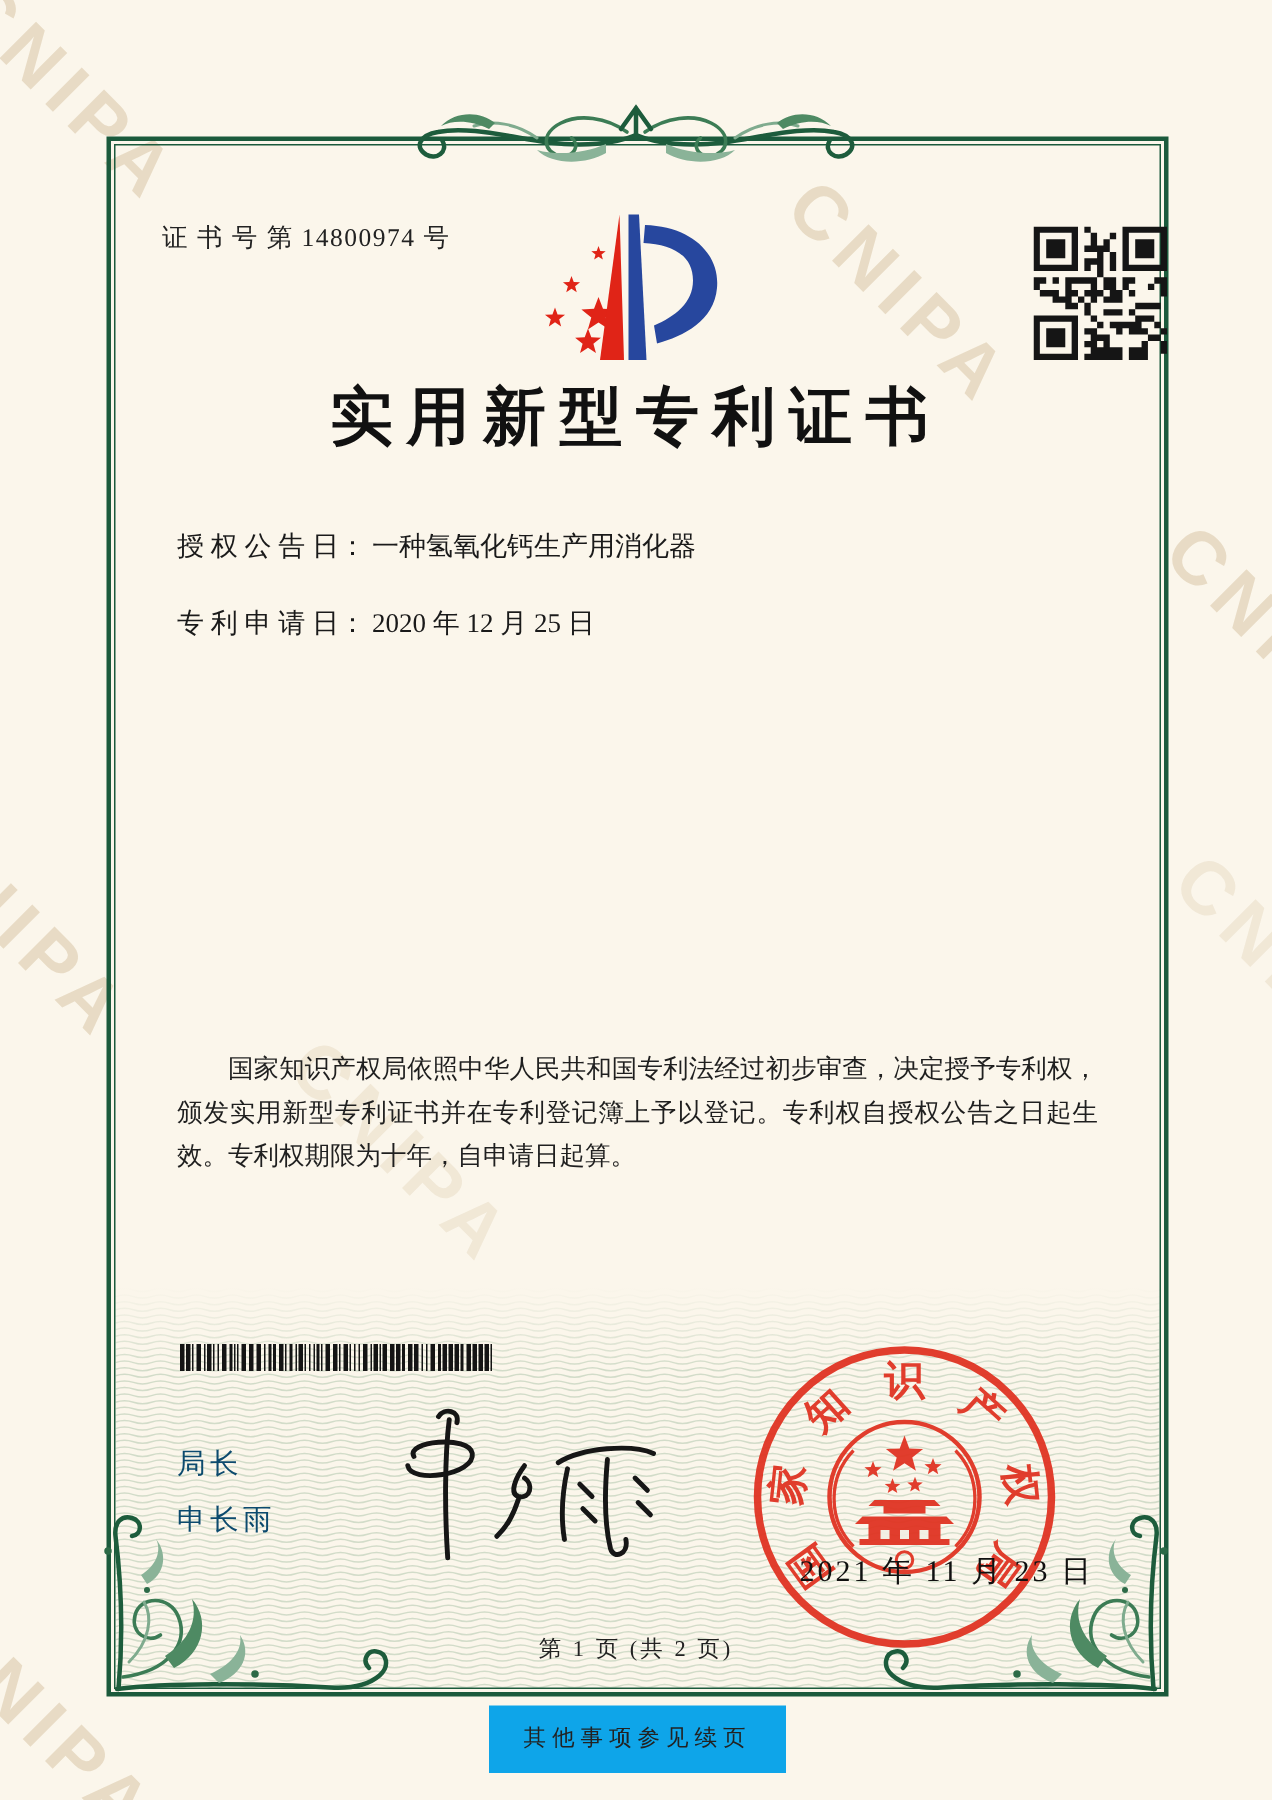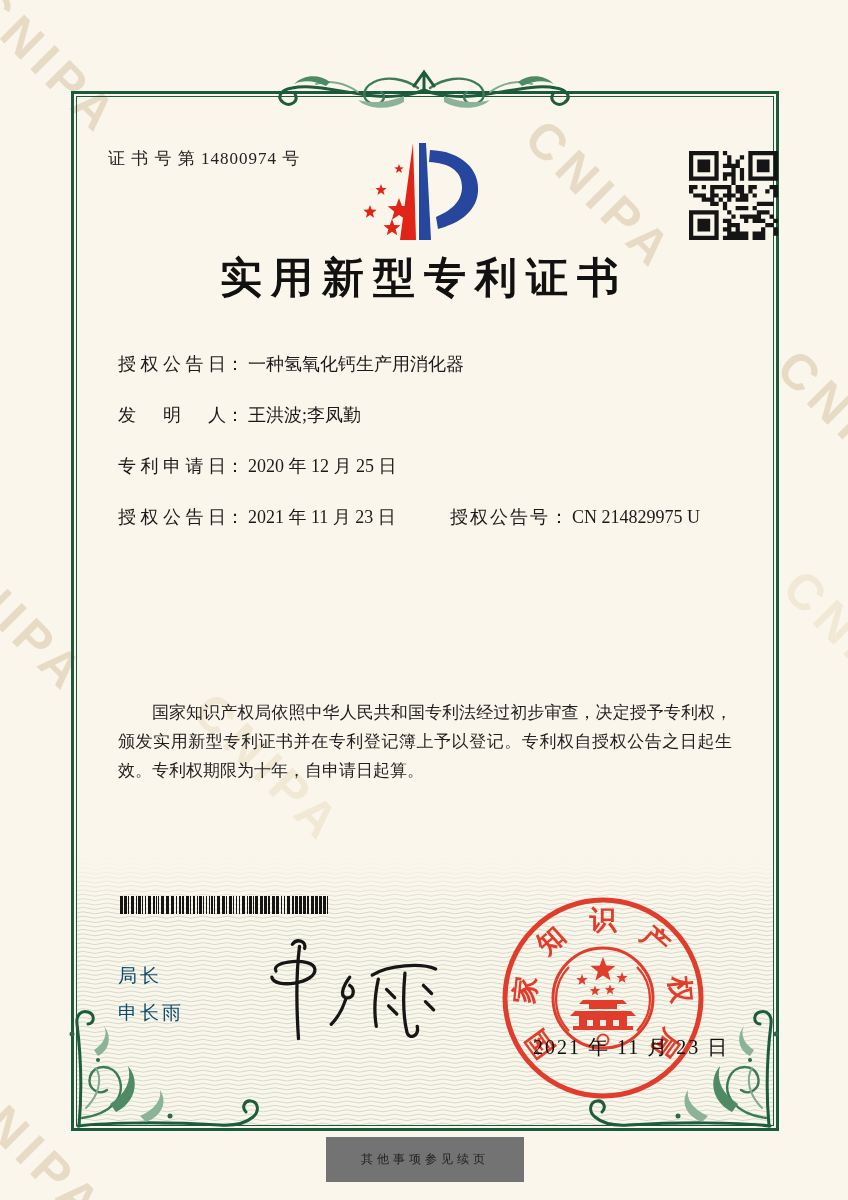--- a/index.html
+++ b/index.html
@@ -38,22 +38,22 @@
   .field-colon{display:inline-block;}
   .field-value{display:inline-block;white-space:pre;margin-left:4px;}
   .pair2{position:absolute;left:332px;top:0;white-space:nowrap;}
   .pair2 .field-label{width:auto;letter-spacing:2px;}
 
   .body-text{left:118px;top:698px;width:614px;font-size:17px;line-height:29px;color:#1f1f1f;text-align:justify;}
   .body-text p{margin:0;text-indent:2em;}
 
   .officer{left:118px;font-family:"Liberation Sans","DejaVu Sans",sans-serif;font-size:19px;letter-spacing:3px;color:#0c4a6e;}
   .page-num{left:0;top:1090px;width:848px;text-align:center;font-size:15px;letter-spacing:2px;color:#222;}
-  .note-box{left:326px;top:1137px;width:198px;height:45px;background:#737373;
-            text-align:center;line-height:45px;font-size:12px;letter-spacing:4px;color:#222;}
+  .note-box{left:326px;top:1137px;width:198px;height:45px;background:#0ea5e9;
+            text-align:center;line-height:45px;font-size:15px;letter-spacing:4px;color:#222;}
   .seal-date{left:533px;top:1034px;width:230px;font-size:20px;letter-spacing:2px;color:#101010;z-index:5;}
 
   
   .fl{fill:none;stroke-linecap:round;}
   .d{stroke:#1d5c3c;stroke-width:3;}
   .m{stroke:#3c7c55;stroke-width:2.4;}
   .l{stroke:#7fab8e;stroke-width:2;}
   .lfm{fill:#4e8a63;stroke:none;}
   .lfl{fill:#8ab398;stroke:none;}
   .dot{fill:#2c6a47;}
@@ -136,30 +136,21 @@
         <path d="M0.0 0.0h4.2v4.2h-4.2ZM4.2 0.0h4.2v4.2h-4.2ZM8.4 0.0h4.2v4.2h-4.2ZM12.6 0.0h4.2v4.2h-4.2ZM16.8 0.0h4.2v4.2h-4.2ZM21.0 0.0h4.2v4.2h-4.2ZM25.2 0.0h4.2v4.2h-4.2ZM33.6 0.0h4.2v4.2h-4.2ZM58.8 0.0h4.2v4.2h-4.2ZM63.0 0.0h4.2v4.2h-4.2ZM67.2 0.0h4.2v4.2h-4.2ZM71.4 0.0h4.2v4.2h-4.2ZM75.6 0.0h4.2v4.2h-4.2ZM79.8 0.0h4.2v4.2h-4.2ZM84.0 0.0h4.2v4.2h-4.2ZM0.0 4.2h4.2v4.2h-4.2ZM25.2 4.2h4.2v4.2h-4.2ZM37.8 4.2h4.2v4.2h-4.2ZM50.4 4.2h4.2v4.2h-4.2ZM58.8 4.2h4.2v4.2h-4.2ZM84.0 4.2h4.2v4.2h-4.2ZM0.0 8.4h4.2v4.2h-4.2ZM8.4 8.4h4.2v4.2h-4.2ZM12.6 8.4h4.2v4.2h-4.2ZM16.8 8.4h4.2v4.2h-4.2ZM25.2 8.4h4.2v4.2h-4.2ZM37.8 8.4h4.2v4.2h-4.2ZM46.2 8.4h4.2v4.2h-4.2ZM58.8 8.4h4.2v4.2h-4.2ZM67.2 8.4h4.2v4.2h-4.2ZM71.4 8.4h4.2v4.2h-4.2ZM75.6 8.4h4.2v4.2h-4.2ZM84.0 8.4h4.2v4.2h-4.2ZM0.0 12.6h4.2v4.2h-4.2ZM8.4 12.6h4.2v4.2h-4.2ZM12.6 12.6h4.2v4.2h-4.2ZM16.8 12.6h4.2v4.2h-4.2ZM25.2 12.6h4.2v4.2h-4.2ZM33.6 12.6h4.2v4.2h-4.2ZM37.8 12.6h4.2v4.2h-4.2ZM42.0 12.6h4.2v4.2h-4.2ZM46.2 12.6h4.2v4.2h-4.2ZM58.8 12.6h4.2v4.2h-4.2ZM67.2 12.6h4.2v4.2h-4.2ZM71.4 12.6h4.2v4.2h-4.2ZM75.6 12.6h4.2v4.2h-4.2ZM84.0 12.6h4.2v4.2h-4.2ZM0.0 16.8h4.2v4.2h-4.2ZM8.4 16.8h4.2v4.2h-4.2ZM12.6 16.8h4.2v4.2h-4.2ZM16.8 16.8h4.2v4.2h-4.2ZM25.2 16.8h4.2v4.2h-4.2ZM42.0 16.8h4.2v4.2h-4.2ZM50.4 16.8h4.2v4.2h-4.2ZM58.8 16.8h4.2v4.2h-4.2ZM67.2 16.8h4.2v4.2h-4.2ZM71.4 16.8h4.2v4.2h-4.2ZM75.6 16.8h4.2v4.2h-4.2ZM84.0 16.8h4.2v4.2h-4.2ZM0.0 21.0h4.2v4.2h-4.2ZM25.2 21.0h4.2v4.2h-4.2ZM33.6 21.0h4.2v4.2h-4.2ZM37.8 21.0h4.2v4.2h-4.2ZM42.0 21.0h4.2v4.2h-4.2ZM50.4 21.0h4.2v4.2h-4.2ZM58.8 21.0h4.2v4.2h-4.2ZM84.0 21.0h4.2v4.2h-4.2ZM0.0 25.2h4.2v4.2h-4.2ZM4.2 25.2h4.2v4.2h-4.2ZM8.4 25.2h4.2v4.2h-4.2ZM12.6 25.2h4.2v4.2h-4.2ZM16.8 25.2h4.2v4.2h-4.2ZM21.0 25.2h4.2v4.2h-4.2ZM25.2 25.2h4.2v4.2h-4.2ZM33.6 25.2h4.2v4.2h-4.2ZM42.0 25.2h4.2v4.2h-4.2ZM50.4 25.2h4.2v4.2h-4.2ZM58.8 25.2h4.2v4.2h-4.2ZM63.0 25.2h4.2v4.2h-4.2ZM67.2 25.2h4.2v4.2h-4.2ZM71.4 25.2h4.2v4.2h-4.2ZM75.6 25.2h4.2v4.2h-4.2ZM79.8 25.2h4.2v4.2h-4.2ZM84.0 25.2h4.2v4.2h-4.2ZM42.0 29.4h4.2v4.2h-4.2ZM0.0 33.6h4.2v4.2h-4.2ZM4.2 33.6h4.2v4.2h-4.2ZM12.6 33.6h4.2v4.2h-4.2ZM21.0 33.6h4.2v4.2h-4.2ZM25.2 33.6h4.2v4.2h-4.2ZM29.4 33.6h4.2v4.2h-4.2ZM33.6 33.6h4.2v4.2h-4.2ZM37.8 33.6h4.2v4.2h-4.2ZM46.2 33.6h4.2v4.2h-4.2ZM50.4 33.6h4.2v4.2h-4.2ZM58.8 33.6h4.2v4.2h-4.2ZM63.0 33.6h4.2v4.2h-4.2ZM79.8 33.6h4.2v4.2h-4.2ZM84.0 33.6h4.2v4.2h-4.2ZM0.0 37.8h4.2v4.2h-4.2ZM21.0 37.8h4.2v4.2h-4.2ZM37.8 37.8h4.2v4.2h-4.2ZM46.2 37.8h4.2v4.2h-4.2ZM50.4 37.8h4.2v4.2h-4.2ZM58.8 37.8h4.2v4.2h-4.2ZM75.6 37.8h4.2v4.2h-4.2ZM84.0 37.8h4.2v4.2h-4.2ZM4.2 42.0h4.2v4.2h-4.2ZM8.4 42.0h4.2v4.2h-4.2ZM12.6 42.0h4.2v4.2h-4.2ZM21.0 42.0h4.2v4.2h-4.2ZM25.2 42.0h4.2v4.2h-4.2ZM33.6 42.0h4.2v4.2h-4.2ZM37.8 42.0h4.2v4.2h-4.2ZM42.0 42.0h4.2v4.2h-4.2ZM50.4 42.0h4.2v4.2h-4.2ZM54.6 42.0h4.2v4.2h-4.2ZM63.0 42.0h4.2v4.2h-4.2ZM84.0 42.0h4.2v4.2h-4.2ZM12.6 46.2h4.2v4.2h-4.2ZM16.8 46.2h4.2v4.2h-4.2ZM21.0 46.2h4.2v4.2h-4.2ZM29.4 46.2h4.2v4.2h-4.2ZM37.8 46.2h4.2v4.2h-4.2ZM46.2 46.2h4.2v4.2h-4.2ZM50.4 46.2h4.2v4.2h-4.2ZM54.6 46.2h4.2v4.2h-4.2ZM21.0 50.4h4.2v4.2h-4.2ZM25.2 50.4h4.2v4.2h-4.2ZM33.6 50.4h4.2v4.2h-4.2ZM67.2 50.4h4.2v4.2h-4.2ZM71.4 50.4h4.2v4.2h-4.2ZM75.6 50.4h4.2v4.2h-4.2ZM79.8 50.4h4.2v4.2h-4.2ZM33.6 54.6h4.2v4.2h-4.2ZM46.2 54.6h4.2v4.2h-4.2ZM50.4 54.6h4.2v4.2h-4.2ZM54.6 54.6h4.2v4.2h-4.2ZM63.0 54.6h4.2v4.2h-4.2ZM0.0 58.8h4.2v4.2h-4.2ZM4.2 58.8h4.2v4.2h-4.2ZM8.4 58.8h4.2v4.2h-4.2ZM12.6 58.8h4.2v4.2h-4.2ZM16.8 58.8h4.2v4.2h-4.2ZM21.0 58.8h4.2v4.2h-4.2ZM25.2 58.8h4.2v4.2h-4.2ZM37.8 58.8h4.2v4.2h-4.2ZM67.2 58.8h4.2v4.2h-4.2ZM71.4 58.8h4.2v4.2h-4.2ZM75.6 58.8h4.2v4.2h-4.2ZM0.0 63.0h4.2v4.2h-4.2ZM25.2 63.0h4.2v4.2h-4.2ZM42.0 63.0h4.2v4.2h-4.2ZM50.4 63.0h4.2v4.2h-4.2ZM54.6 63.0h4.2v4.2h-4.2ZM58.8 63.0h4.2v4.2h-4.2ZM63.0 63.0h4.2v4.2h-4.2ZM67.2 63.0h4.2v4.2h-4.2ZM79.8 63.0h4.2v4.2h-4.2ZM0.0 67.2h4.2v4.2h-4.2ZM8.4 67.2h4.2v4.2h-4.2ZM12.6 67.2h4.2v4.2h-4.2ZM16.8 67.2h4.2v4.2h-4.2ZM25.2 67.2h4.2v4.2h-4.2ZM33.6 67.2h4.2v4.2h-4.2ZM37.8 67.2h4.2v4.2h-4.2ZM54.6 67.2h4.2v4.2h-4.2ZM63.0 67.2h4.2v4.2h-4.2ZM67.2 67.2h4.2v4.2h-4.2ZM71.4 67.2h4.2v4.2h-4.2ZM84.0 67.2h4.2v4.2h-4.2ZM0.0 71.4h4.2v4.2h-4.2ZM8.4 71.4h4.2v4.2h-4.2ZM12.6 71.4h4.2v4.2h-4.2ZM16.8 71.4h4.2v4.2h-4.2ZM25.2 71.4h4.2v4.2h-4.2ZM37.8 71.4h4.2v4.2h-4.2ZM42.0 71.4h4.2v4.2h-4.2ZM46.2 71.4h4.2v4.2h-4.2ZM75.6 71.4h4.2v4.2h-4.2ZM79.8 71.4h4.2v4.2h-4.2ZM0.0 75.6h4.2v4.2h-4.2ZM8.4 75.6h4.2v4.2h-4.2ZM12.6 75.6h4.2v4.2h-4.2ZM16.8 75.6h4.2v4.2h-4.2ZM25.2 75.6h4.2v4.2h-4.2ZM33.6 75.6h4.2v4.2h-4.2ZM37.8 75.6h4.2v4.2h-4.2ZM46.2 75.6h4.2v4.2h-4.2ZM71.4 75.6h4.2v4.2h-4.2ZM84.0 75.6h4.2v4.2h-4.2ZM0.0 79.8h4.2v4.2h-4.2ZM25.2 79.8h4.2v4.2h-4.2ZM37.8 79.8h4.2v4.2h-4.2ZM42.0 79.8h4.2v4.2h-4.2ZM46.2 79.8h4.2v4.2h-4.2ZM50.4 79.8h4.2v4.2h-4.2ZM54.6 79.8h4.2v4.2h-4.2ZM63.0 79.8h4.2v4.2h-4.2ZM67.2 79.8h4.2v4.2h-4.2ZM71.4 79.8h4.2v4.2h-4.2ZM84.0 79.8h4.2v4.2h-4.2ZM0.0 84.0h4.2v4.2h-4.2ZM4.2 84.0h4.2v4.2h-4.2ZM8.4 84.0h4.2v4.2h-4.2ZM12.6 84.0h4.2v4.2h-4.2ZM16.8 84.0h4.2v4.2h-4.2ZM21.0 84.0h4.2v4.2h-4.2ZM25.2 84.0h4.2v4.2h-4.2ZM33.6 84.0h4.2v4.2h-4.2ZM37.8 84.0h4.2v4.2h-4.2ZM42.0 84.0h4.2v4.2h-4.2ZM46.2 84.0h4.2v4.2h-4.2ZM50.4 84.0h4.2v4.2h-4.2ZM54.6 84.0h4.2v4.2h-4.2ZM63.0 84.0h4.2v4.2h-4.2ZM67.2 84.0h4.2v4.2h-4.2ZM71.4 84.0h4.2v4.2h-4.2Z" fill="#151515"></path>
       </svg>
 
     <div class="abs title">实用新型专利证书</div>
 
     <div class="abs fields">
       <div class="field-row">
         <span class="field-label">授权公告日</span><span class="field-colon">：</span><span class="field-value">一种氢氧化钙生产用消化器</span>
       </div>
       <div class="field-row">
-        <span class="field-label">发明人</span><span class="field-colon">：</span><span class="field-value">王洪波;李凤勤</span>
-      </div>
-      <div class="field-row">
         <span class="field-label">专利申请日</span><span class="field-colon">：</span><span class="field-value">2020 年 12 月 25 日</span>
-      </div>
-      <div class="field-row">
-        <span class="field-label">授权公告日</span><span class="field-colon">：</span><span class="field-value">2021 年 11 月 23 日</span>
-        <span class="pair2">
-          <span class="field-label">授权公告号</span><span class="field-colon">：</span><span class="field-value">CN 214829975 U</span>
-        </span>
       </div>
     </div>
 
     <div class="abs body-text">
       <p>国家知识产权局依照中华人民共和国专利法经过初步审查，决定授予专利权，颁发实用新型专利证书并在专利登记簿上予以登记。专利权自授权公告之日起生效。专利权期限为十年，自申请日起算。</p>
     </div>
 
     <svg class="abs" style="left:120px;top:896px" width="216" height="18" id="barcode">
         <path d="M0 0h3v18h-3ZM4 0h3v18h-3ZM8 0h1v18h-1ZM11 0h3v18h-3ZM16 0h1v18h-1ZM18 0h3v18h-3ZM22 0h1v18h-1ZM25 0h1v18h-1ZM28 0h3v18h-3ZM33 0h2v18h-2ZM36 0h1v18h-1ZM38 0h1v18h-1ZM41 0h3v18h-3ZM46 0h3v18h-3ZM51 0h3v18h-3ZM56 0h1v18h-1ZM59 0h2v18h-2ZM62 0h2v18h-2ZM66 0h3v18h-3ZM70 0h1v18h-1ZM73 0h2v18h-2ZM77 0h1v18h-1ZM79 0h3v18h-3ZM83 0h1v18h-1ZM86 0h1v18h-1ZM89 0h1v18h-1ZM91 0h2v18h-2ZM94 0h1v18h-1ZM97 0h3v18h-3ZM102 0h3v18h-3ZM106 0h1v18h-1ZM109 0h3v18h-3ZM113 0h1v18h-1ZM116 0h1v18h-1ZM119 0h1v18h-1ZM122 0h3v18h-3ZM127 0h1v18h-1ZM129 0h3v18h-3ZM133 0h1v18h-1ZM135 0h3v18h-3ZM140 0h3v18h-3ZM144 0h3v18h-3ZM148 0h2v18h-2ZM152 0h3v18h-3ZM156 0h3v18h-3ZM161 0h1v18h-1ZM164 0h1v18h-1ZM167 0h3v18h-3ZM172 0h2v18h-2ZM175 0h3v18h-3ZM179 0h3v18h-3ZM183 0h3v18h-3ZM187 0h2v18h-2ZM191 0h3v18h-3ZM195 0h3v18h-3ZM199 0h3v18h-3ZM203 0h3v18h-3ZM207 0h1v18h-1Z" fill="#141414"></path>
       </svg>
@@ -209,15 +200,16 @@
         <g fill="#f2f0e4" stroke="none">
           <rect x="-16" y="22" width="6" height="6"></rect>
           <rect x="-3" y="22" width="6" height="6"></rect>
           <rect x="10" y="22" width="6" height="6"></rect>
         </g>
         <circle cx="0" cy="42" r="5.5" fill="none" stroke-width="2"></circle>
       </g>
     </svg>
     <div class="abs seal-date">2021 年 11 月 23 日</div>
 
+    <div class="abs page-num">第 1 页 (共 2 页)</div>
     <div class="abs note-box">其他事项参见续页</div>
   </div>
 </div>
 
 </body></html>

